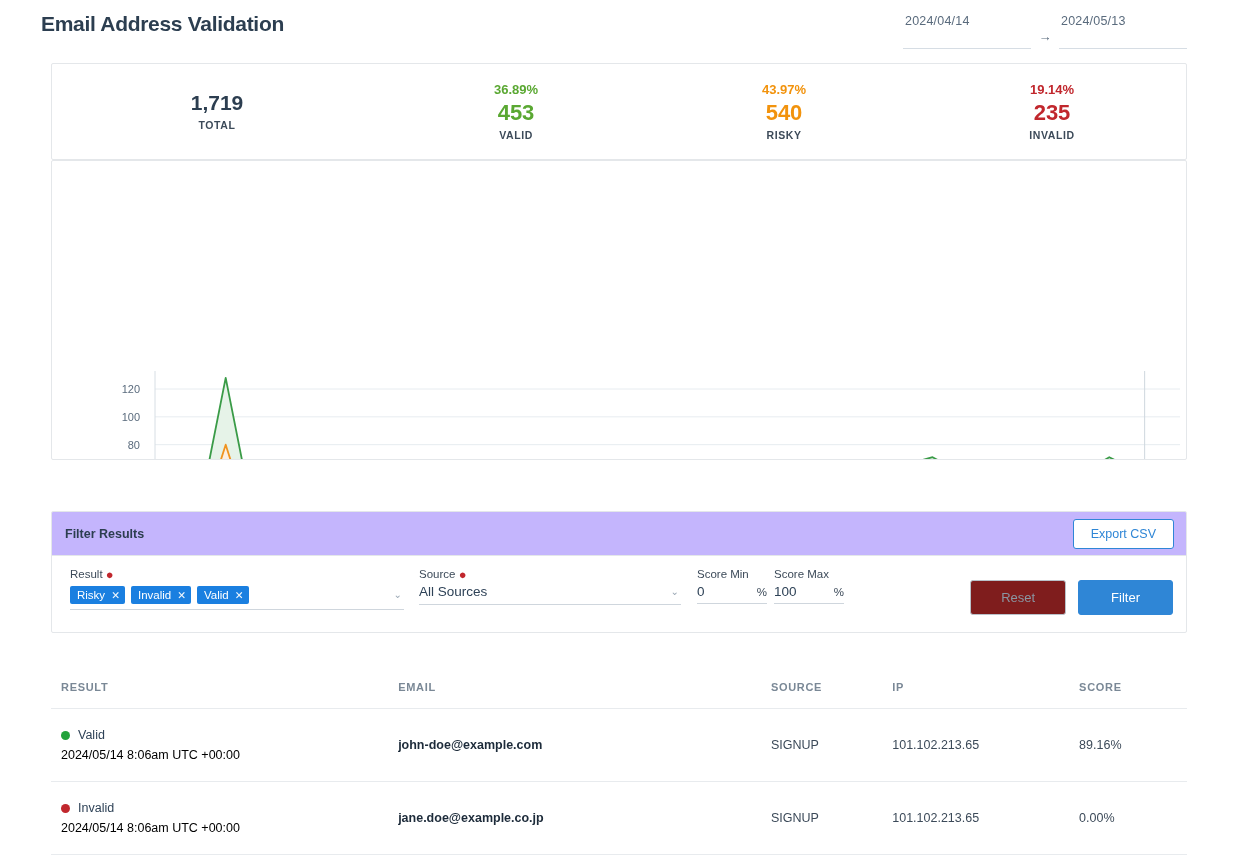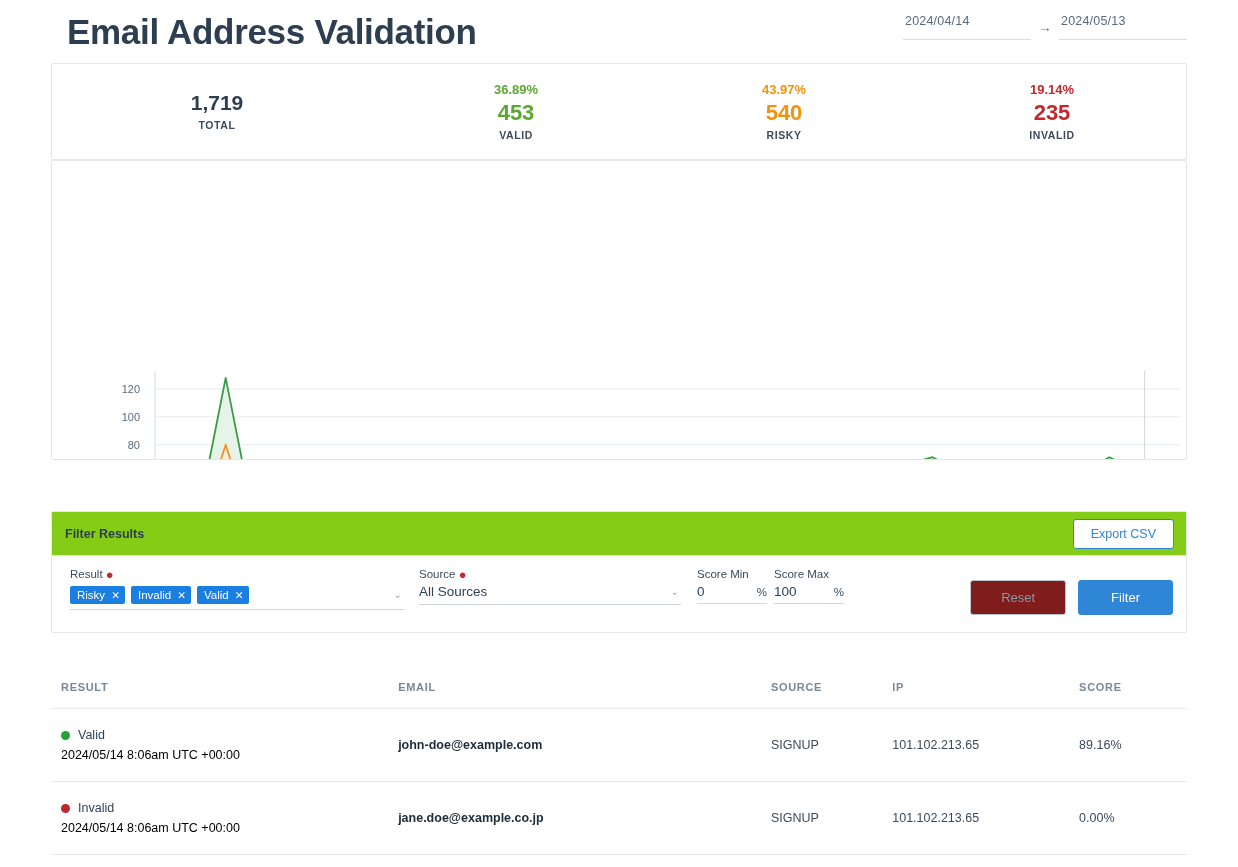--- a/index.html
+++ b/index.html
@@ -11,30 +11,30 @@
     color: #2e4257;
     overflow: hidden;
   }
   .page { position: relative; width: 1238px; height: 867px; }
 
   
   .header {
     position: absolute; left: 0; top: 0; width: 1238px; height: 60px;
   }
   .page-title {
-    position: absolute; left: 67px; top: 12px;
-    font-size: 35px; font-weight: bold; letter-spacing: -0.3px;
+    position: absolute; left: 41px; top: 12px;
+    font-size: 21px; font-weight: bold; letter-spacing: -0.3px;
     color: #2c3e50;
   }
   .daterange {
     position: absolute; right: 51px; top: 14px;
     display: flex; align-items: flex-end; gap: 0;
   }
   .date-field {
-    width: 128px; padding: 0 0 11px 2px;
+    width: 128px; padding: 0 0 20px 2px;
     border-bottom: 1px solid #d6dde4;
     font-size: 12.5px; color: #5a6b7d; letter-spacing: .2px;
   }
   .date-arrow {
     width: 28px; text-align: center; padding-bottom: 5px;
     font-size: 13px; color: #5a6b7d;
   }
 
   
   .card {
@@ -60,21 +60,21 @@
   .chart-wrap { position: relative; width: 100%; height: 100%; }
   .chart-svg { position: absolute; left: 0; top: 0; }
   .ytick { font-size: 11px; fill: #5a6b7d; text-anchor: end; font-family: "Liberation Sans", sans-serif; }
   .xtick { font-size: 11px; fill: #5a6b7d; text-anchor: middle; font-family: "Liberation Sans", sans-serif; }
   .xtick.bold { font-weight: bold; fill: #334455; }
   .xtick.month { font-size: 10.5px; font-weight: bold; fill: #334455; }
 
   
   #filter-card { top: 511px; height: 122px; border-radius: 2px; overflow: hidden; }
   .filter-head {
-    height: 44px; background: #84cc16; border-bottom: 1px solid #e4e7ea;
+    height: 44px; background: #c4b5fd; border-bottom: 1px solid #e4e7ea;
     display: flex; align-items: center; padding: 0 12px 0 13px;
   }
   .filter-head-title { font-size: 12.5px; font-weight: bold; color: #2c3e50; }
   .export-btn {
     margin-left: auto; border: 1px solid #2f86d6; color: #2f86d6; background: #fff;
     font-size: 12.5px; padding: 7px 17px; border-radius: 3px; cursor: pointer;
     font-family: "Liberation Sans", sans-serif;
   }
   .filter-body { position: relative; height: 77px; }
 

